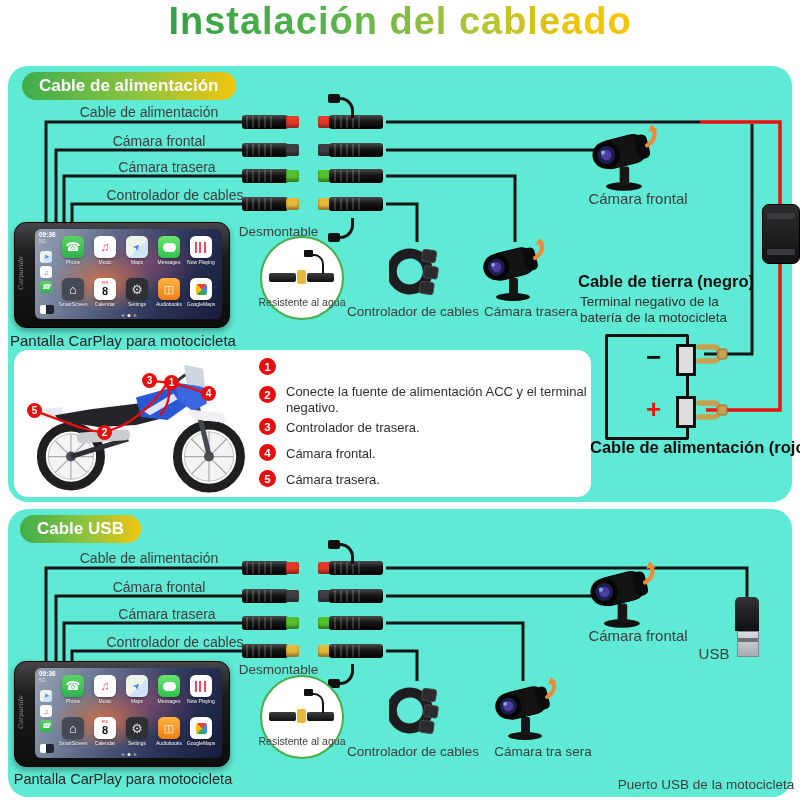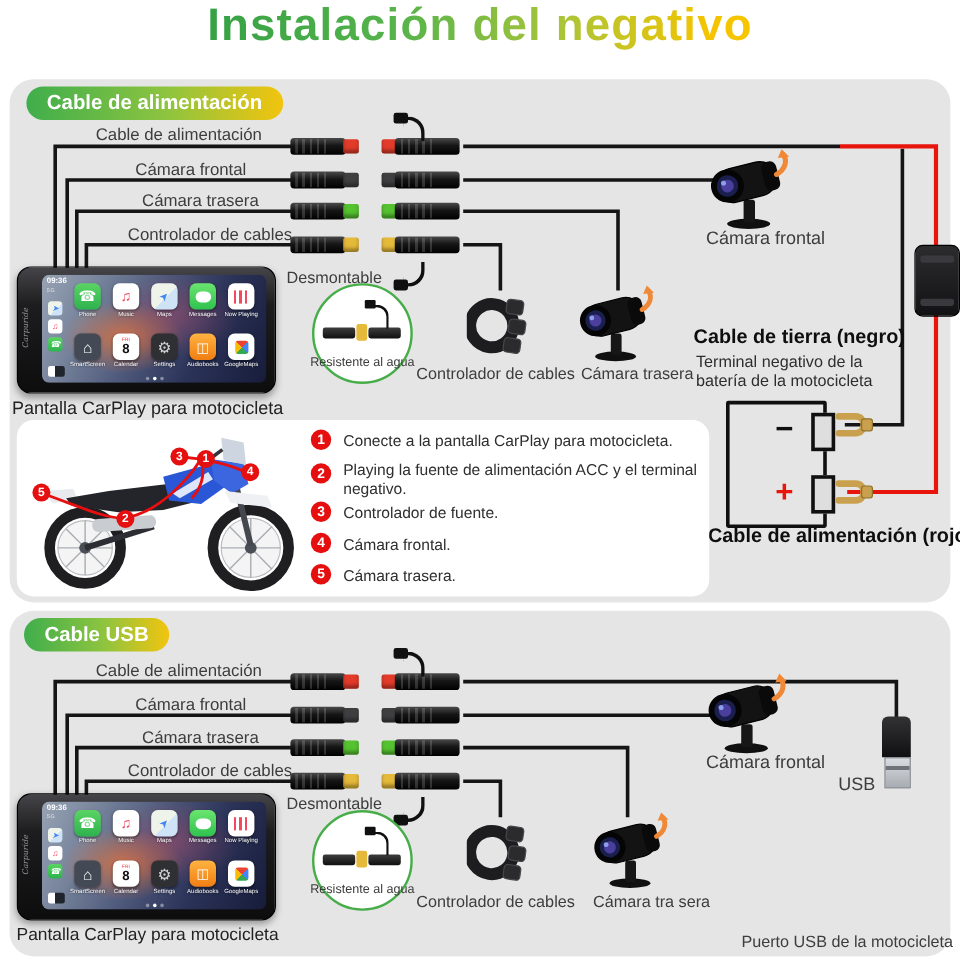--- a/index.html
+++ b/index.html
@@ -7,21 +7,21 @@
         font-family:"Liberation Sans",sans-serif;}
   .t{position:absolute;}
 
   
   .title{left:0;top:8;width:800px;text-align:center;font-size:38px;font-weight:bold;
          letter-spacing:1px;color:#56b14a;
          background:linear-gradient(90deg,#2f9e44 18%,#57b44b 42%,#a8c43a 58%,#f5c400 74%,#f7c800 90%);
          -webkit-background-clip:text;background-clip:text;-webkit-text-fill-color:transparent;}
 
   
-  .sec{background:#e5e5e5;border-radius:20px;}
+  .sec{background:#5eead4;border-radius:20px;}
   .sec1{left:8px;top:66px;width:784px;height:436px;}
   .sec2{left:8px;top:509px;width:784px;height:288px;}
   .pill{display:inline-block;background:linear-gradient(90deg,#3fae4c,#8ec43f 55%,#f2c40e);
         color:#fff;font-weight:bold;font-size:17px;padding:4px 17px;border-radius:17px;}
 
   svg.wires{position:absolute;left:0;top:0;}
 
   .wl{font-size:14px;color:#3d3d3d;text-align:center;white-space:nowrap;}
   .cl{font-size:13.5px;color:#3d3d3d;text-align:center;white-space:nowrap;}
   .h1t{font-weight:bold;font-size:16.5px;color:#0e0e0e;white-space:nowrap;}
@@ -139,21 +139,21 @@
          font-size:11.5px;display:flex;align-items:center;justify-content:center;}
   .mbadge{width:15px;height:15px;font-size:10px;z-index:3;}
   .step-text{font-size:13px;color:#2f2f2f;line-height:1.22;}
   .slabel{font-size:15px;color:#222;text-align:center;white-space:nowrap;}
 </style>
 </head>
 <body>
 
 <div class="page">
 
-  <div class="t title">Instalación del negativo</div>
+  <div class="t title">Instalación del cableado</div>
 
   <div class="t sec sec1">
 
     <svg class="wires" width="784" height="436" viewBox="0 0 784 436">
       <g fill="none" stroke="#151515" stroke-width="3">
         <path d="M38,164 V56 H240"></path>
         <path d="M48,164 V84 H240"></path>
         <path d="M56,164 V110 H240"></path>
         <path d="M64,164 V138 H240"></path>
         <path d="M378,56 H692"></path>
@@ -401,25 +401,24 @@
           <path d="M150,29 C154,42 150,54 142,62"></path>
         </g>
       </svg>
       <div class="t badge mbadge" style="left:150px;top:25px;">1</div>
       <div class="t badge mbadge" style="left:83px;top:75px;">2</div>
       <div class="t badge mbadge" style="left:128px;top:23px;">3</div>
       <div class="t badge mbadge" style="left:187px;top:36px;">4</div>
       <div class="t badge mbadge" style="left:13px;top:53px;">5</div>
 
       <div class="t badge" style="left:245px;top:8px;">1</div>
-      <div class="t step-text" style="left:272px;top:10px;width:300px;">Conecte a la pantalla CarPlay para motocicleta.</div>
       <div class="t badge" style="left:245px;top:36px;">2</div>
-      <div class="t step-text" style="left:272px;top:34px;width:310px;">Playing la fuente de alimentación ACC y el terminal negativo.</div>
+      <div class="t step-text" style="left:272px;top:34px;width:310px;">Conecte la fuente de alimentación ACC y el terminal negativo.</div>
       <div class="t badge" style="left:245px;top:68px;">3</div>
-      <div class="t step-text" style="left:272px;top:70px;width:300px;">Controlador de fuente.</div>
+      <div class="t step-text" style="left:272px;top:70px;width:300px;">Controlador de trasera.</div>
       <div class="t badge" style="left:245px;top:94px;">4</div>
       <div class="t step-text" style="left:272px;top:96px;width:300px;">Cámara frontal.</div>
       <div class="t badge" style="left:245px;top:120px;">5</div>
       <div class="t step-text" style="left:272px;top:122px;width:300px;">Cámara trasera.</div>
     </div>
   </div>
 
   <div class="t sec sec2">
 
     <svg class="wires" width="784" height="288" viewBox="0 0 784 288">

